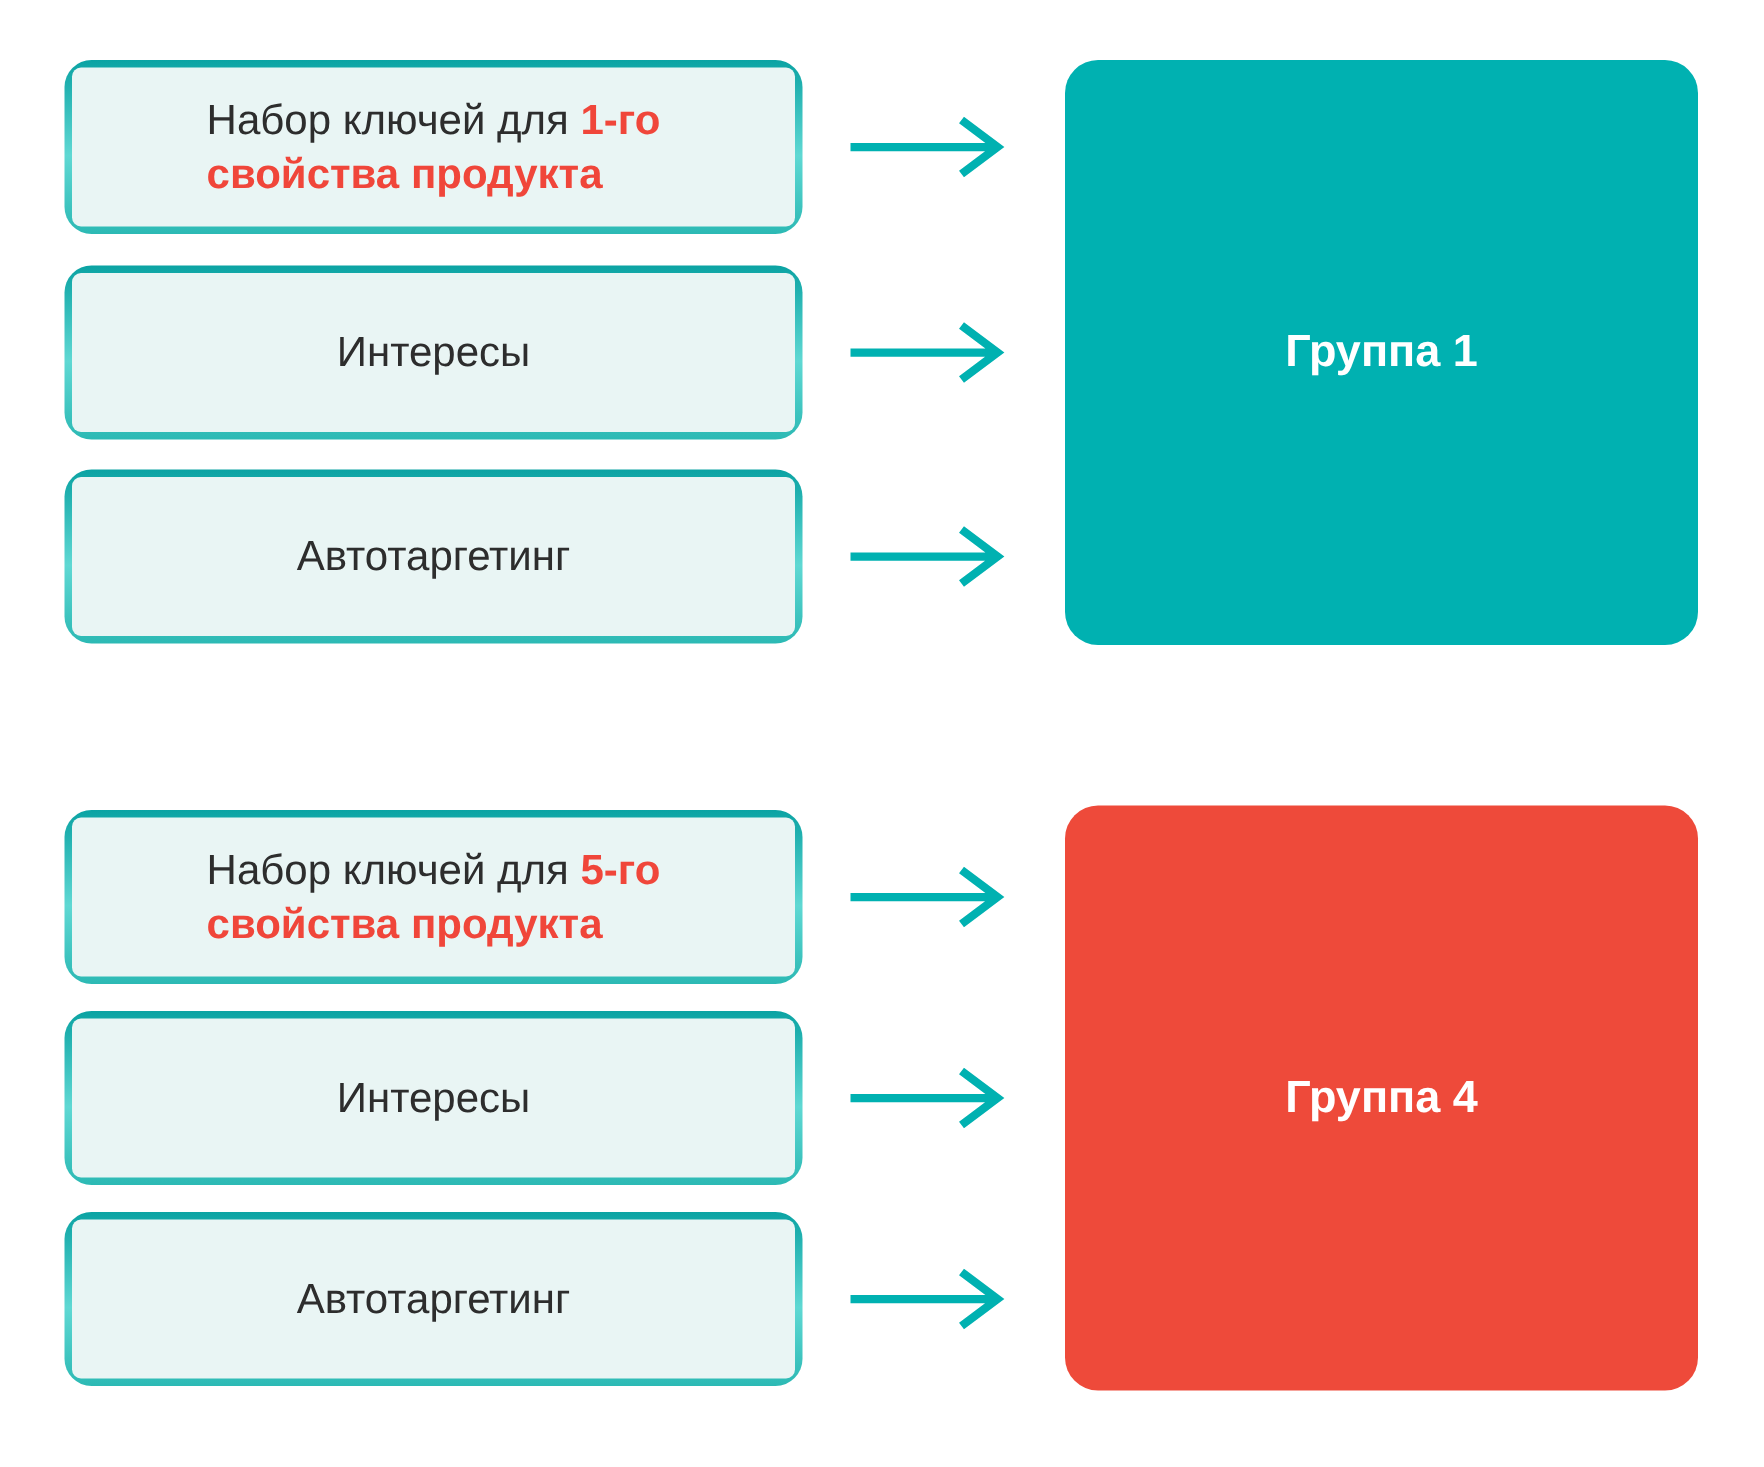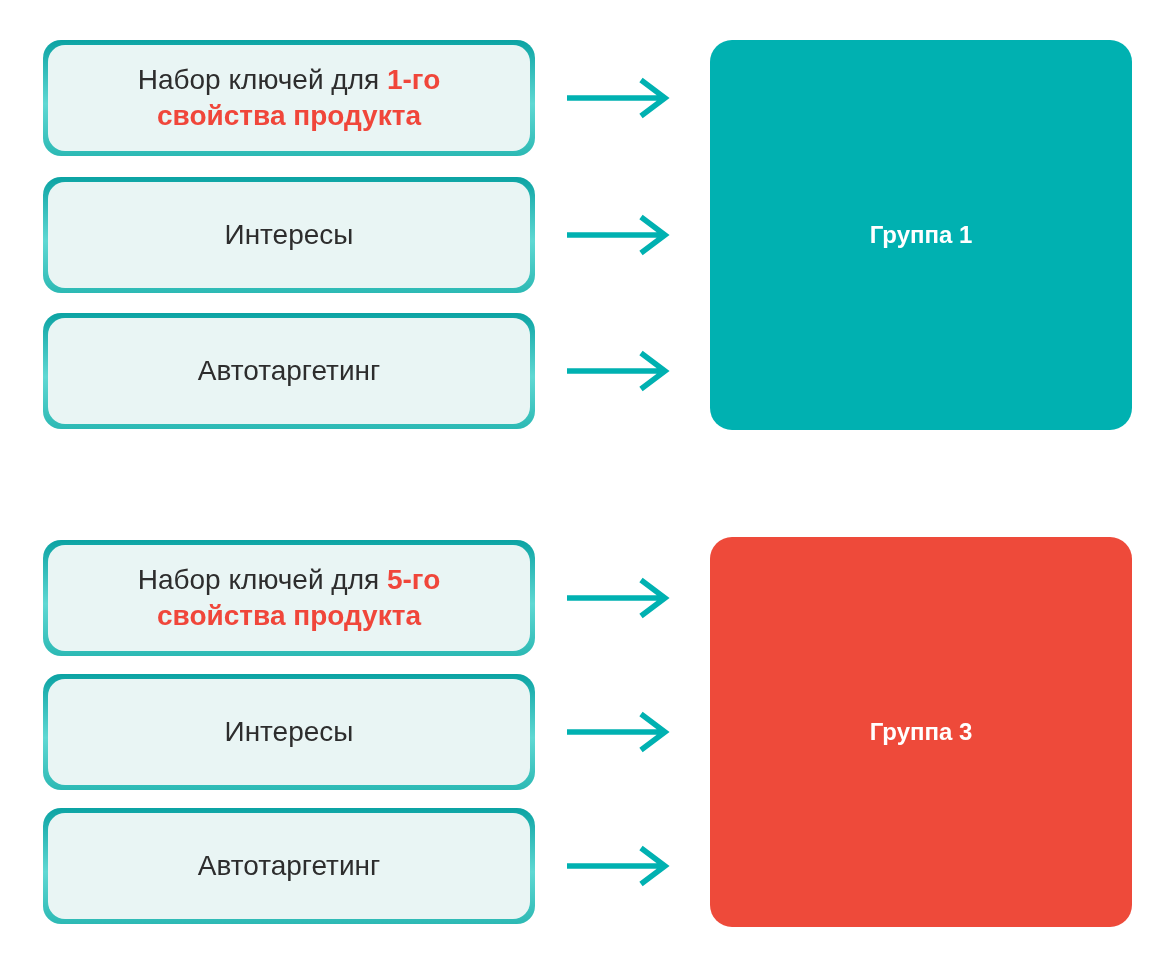--- a/index.html
+++ b/index.html
@@ -26,26 +26,25 @@
     width:492px;
     height:116px;
     border-radius:18px;
     background:linear-gradient(to bottom,#0ba3a3 0%,#5fd8d3 55%,#2cb9b4 100%);
     padding:5px;
     box-sizing:border-box;
   }
   .box-inner{
     width:100%;
     height:100%;
-    border-radius:17px;
+    border-radius:6px;
     background:var(--box-fill);
     display:flex;
     align-items:center;
     justify-content:center;
-    text-align:center;
   }
   .box-text{
     font-size:28px;
     line-height:1.3;
     color:var(--text-dark);
     font-weight:500;
   }
   .red{
     color:var(--red);
     font-weight:bold;
@@ -65,21 +64,21 @@
     height:390px;
     border-radius:22px;
     display:flex;
     align-items:center;
     justify-content:center;
   }
   .square-1{background:var(--square1-fill);}
   .square-2{background:var(--square2-fill);}
   .square-label{
     color:var(--square-text);
-    font-size:24px;
+    font-size:30px;
     font-weight:bold;
   }
 </style>
 </head>
 <body>
 
 <div class="canvas">
 
   <div class="box" style="top:40px">
     <div class="box-inner">
@@ -141,16 +140,16 @@
     <path d="M2 22 H96 M76 4 L100 22 L76 40" fill="none" stroke="currentColor" stroke-width="5.5"></path>
   </svg>
   <svg class="arrow" style="top:710px" viewBox="0 0 112 44">
     <path d="M2 22 H96 M76 4 L100 22 L76 40" fill="none" stroke="currentColor" stroke-width="5.5"></path>
   </svg>
   <svg class="arrow" style="top:844px" viewBox="0 0 112 44">
     <path d="M2 22 H96 M76 4 L100 22 L76 40" fill="none" stroke="currentColor" stroke-width="5.5"></path>
   </svg>
 
   <div class="square square-2" style="top:537px">
-    <div class="square-label">Группа 3</div>
+    <div class="square-label">Группа 4</div>
   </div>
 
 </div>
 
 </body></html>

